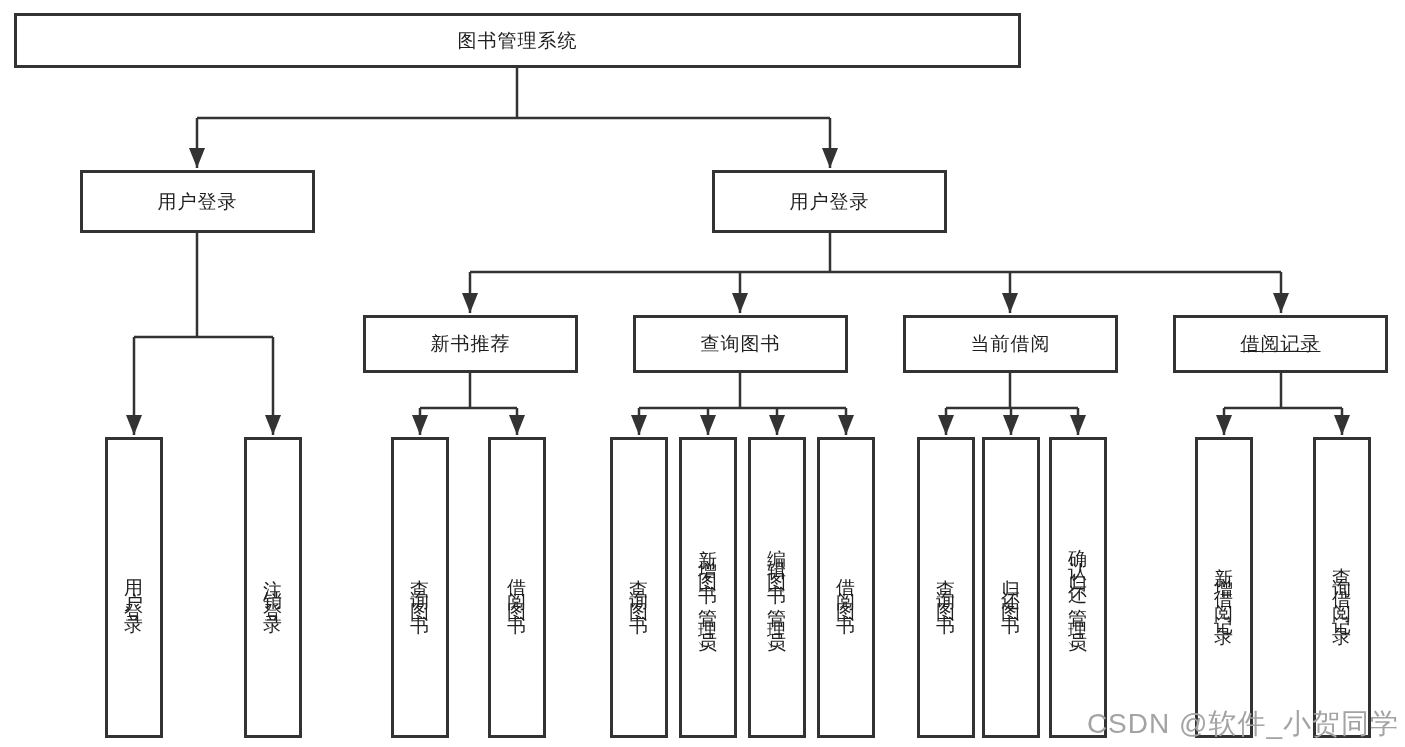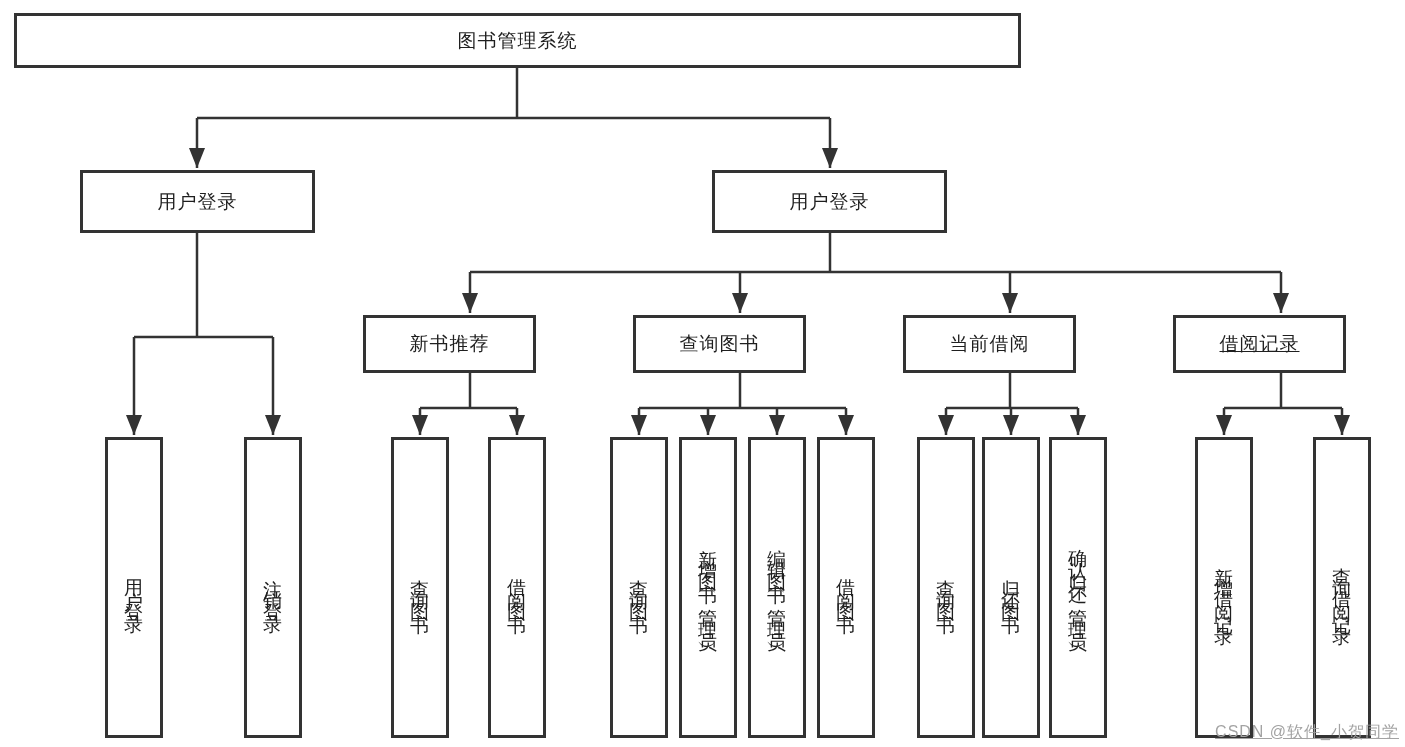--- a/index.html
+++ b/index.html
@@ -36,21 +36,21 @@
     writing-mode: vertical-rl;
     font-size: 19px;
     letter-spacing: 12px;
     line-height: 1;
     white-space: nowrap;
   }
   
   .n-root            { left: 14px;   top: 13px;  width: 1007px; height: 55px; }
   .n-user-login      { left: 80px;   top: 170px; width: 235px;  height: 63px; }
   .n-book-mgmt       { left: 712px;  top: 170px; width: 235px;  height: 63px; }
-  .n-l3              { top: 315px;   width: 173px; height: 58px; }
+  .n-l3              { top: 315px;   width: 215px; height: 58px; }
   .n-new-book        { left: 363px;  }
   .n-book-borrow     { left: 633px;  }
   .n-current-borrow  { left: 903px;  }
   .n-borrow-record   { left: 1173px; text-decoration: underline; }
   .vbox              { top: 437px;   width: 58px; height: 301px; }
   .n-login           { left: 105px;  }
   .n-logout          { left: 244px;  }
   .n-nbr-query       { left: 391px;  }
   .n-nbr-borrow      { left: 488px;  }
   .n-bb-query        { left: 610px;  }
@@ -59,26 +59,25 @@
   .n-bb-borrow       { left: 817px;  }
   .n-cb-query        { left: 917px;  }
   .n-cb-return       { left: 982px;  }
   .n-cb-confirm      { left: 1049px; }
   .n-br-add          { left: 1195px; }
   .n-br-query        { left: 1313px; }
   .watermark {
     position: absolute;
     right: 6px;
     bottom: 4px;
-    font-size: 16px;
+    font-size: 28px;
     color: #a3a3a3;
     letter-spacing: 1px;
     z-index: 5;
     white-space: nowrap;
-    text-decoration: underline;
   }
 </style>
 </head>
 <body>
 
 <div class="stage">
 
   <svg class="connectors" viewBox="0 0 1405 747" xmlns="http://www.w3.org/2000/svg">
     <defs>
       <marker id="arrow" viewBox="0 0 20 16" markerWidth="20" markerHeight="16" refX="20" refY="8" orient="auto" markerUnits="userSpaceOnUse">

